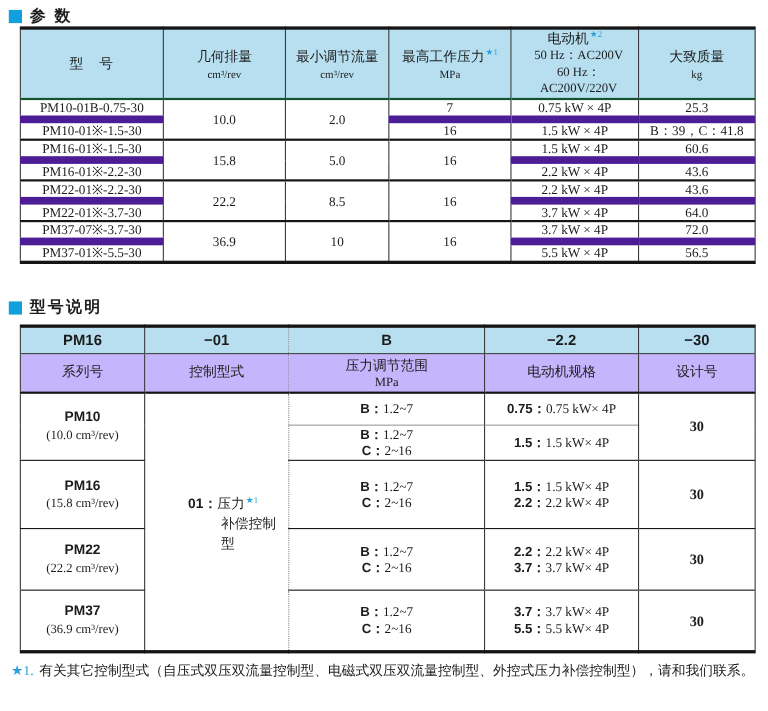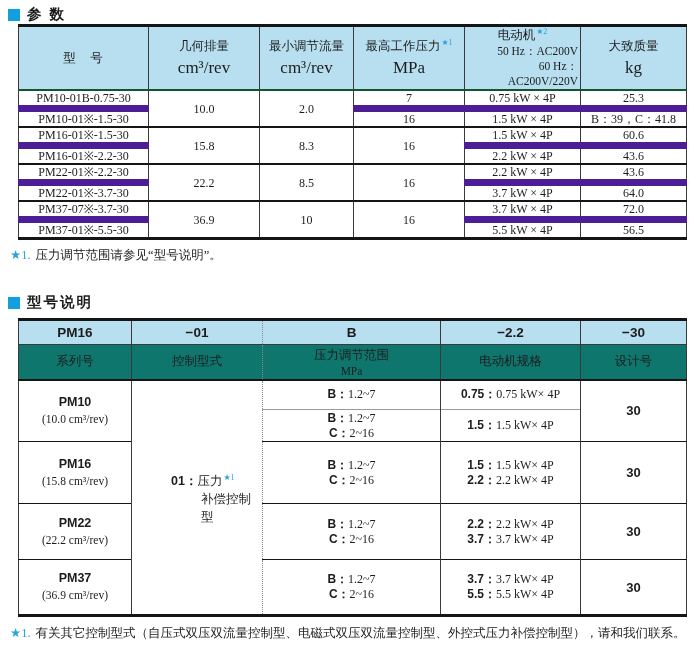--- a/index.html
+++ b/index.html
@@ -20,52 +20,52 @@
 
   
   table { border-collapse:collapse; table-layout:fixed; margin-left:18px; width:668px;
           border-top:3px solid #151515; border-bottom:3px solid #151515;
           border-left:1px solid #3a3a3a; border-right:1px solid #3a3a3a; }
   td { padding:0 2px; text-align:center; vertical-align:middle; font-size:12px; }
   .t1 td + td, .t2 td + td { border-left:1px solid #3a3a3a; }
 
   
   .t1 thead td { background:#b7dff0; height:58px; font-size:12.5px; border-bottom:2px solid #14532d; }
-  .t1 .unit { font-size:17px; margin-top:3px; }
+  .t1 .unit { font-size:10px; margin-top:3px; }
   .t1 .model-h { letter-spacing:1px; }
   .t1 .motor-h .mh1 { font-size:12.5px; }
-  .t1 .motor-h .mh2 { font-size:11.5px; text-align:right; padding-left:7px; line-height:15px; }
+  .t1 .motor-h .mh2 { font-size:11.5px; text-align:center; padding-left:7px; line-height:15px; }
   .t1 tbody td { height:18px; line-height:14px; }
   .t1 tr.thin td { border-top:7px solid #4c1d95; }
   .t1 tr.grp td  { border-top:2px solid #151515; }
   sup.mk { font-size:8px; color:#2ba2da; vertical-align:super; margin-left:1px; }
 
   
   .notes { margin:7px 0 0 10px; }
   .note { font-size:12.5px; line-height:16px; }
   .note .mk { color:#2ba2da; margin-right:5px; }
   .bottomnote { margin:8px 0 0 10px; }
 
   
   .t2 thead tr.code td { background:#b7dff0; height:25px;
       font-family:"Liberation Sans","DejaVu Sans",sans-serif; font-weight:bold; font-size:13.5px; }
-  .t2 thead tr.labels td { background:#0f766e; height:35px; font-size:12.5px; border-top:1px solid #3a3a3a; border-bottom:2.5px solid #151515; }
+  .t2 thead tr.labels td { background:#c4b5fd; height:35px; font-size:12.5px; border-top:1px solid #3a3a3a; border-bottom:2.5px solid #151515; }
   .t2 .punit { font-size:11.5px; margin-top:1px; }
   .t2 tbody td { line-height:15px; }
   .t2 tr.r1 td { height:30px; }
   .t2 tr.r2 td { height:32px; }
   .t2 tr.r3 td { height:62px; }
   .t2 tr.r4 td, .t2 tr.r5 td { height:56px; }
   .t2 tr.sub td { border-top:1px solid #9b9b9b; }
   .t2 tr.blk td { border-top:1.6px solid #151515; }
   .t2 td.dotl { border-left:1px dotted #8a8a8a; }
   .sname { font-family:Liberation Sans, sans-serif; font-weight:bold; font-size:12.5px; }
   .sdisp { font-size:11.5px; margin-top:2px; }
   .bold-sans { font-family:"Liberation Sans","DejaVu Sans",sans-serif; font-weight:bold; }
-  .design { font-family:Liberation Sans, sans-serif; font-weight:bold; font-size:13px; }
+  .design { font-family:Liberation Serif, serif; font-weight:bold; font-size:13px; }
   .ctrl { display:inline-block; text-align:left; font-size:12.5px; line-height:18px;margin-left:37px; }
   .ctrl .l2 { display:block; padding-left:30px; }
 </style>
 </head>
 <body>
 
 <div class="page">
 
   <div class="sec sec1">
     <span class="sq"></span>
@@ -118,21 +118,21 @@
       </tr>
       <tr class="thin">
         <td>PM10-01※-1.5-30</td>
         <td>16</td>
         <td>1.5 kW × 4P</td>
         <td>B：39，C：41.8</td>
       </tr>
       <tr class="grp">
         <td>PM16-01※-1.5-30</td>
         <td rowspan="2">15.8</td>
-        <td rowspan="2">8.3</td>
+        <td rowspan="2">5.0</td>
         <td rowspan="2">16</td>
         <td>1.5 kW × 4P</td>
         <td>60.6</td>
       </tr>
       <tr class="thin">
         <td>PM16-01※-2.2-30</td>
         <td>2.2 kW × 4P</td>
         <td>43.6</td>
       </tr>
       <tr class="grp">
@@ -158,23 +158,20 @@
       </tr>
       <tr class="thin">
         <td>PM37-01※-5.5-30</td>
         <td>5.5 kW × 4P</td>
         <td>56.5</td>
       </tr>
     </tbody>
   </table>
 
   <div class="notes">
-    <div class="note">
-      <span class="mk">★1.</span><span>压力调节范围请参见“型号说明”。</span>
-    </div>
   </div>
 
   <div class="sec sec2">
     <span class="sq"></span>
     <span class="st">型号说明</span>
   </div>
 
   <table class="t2" style="margin-top:6px">
     <colgroup>
       <col style="width:113px">

